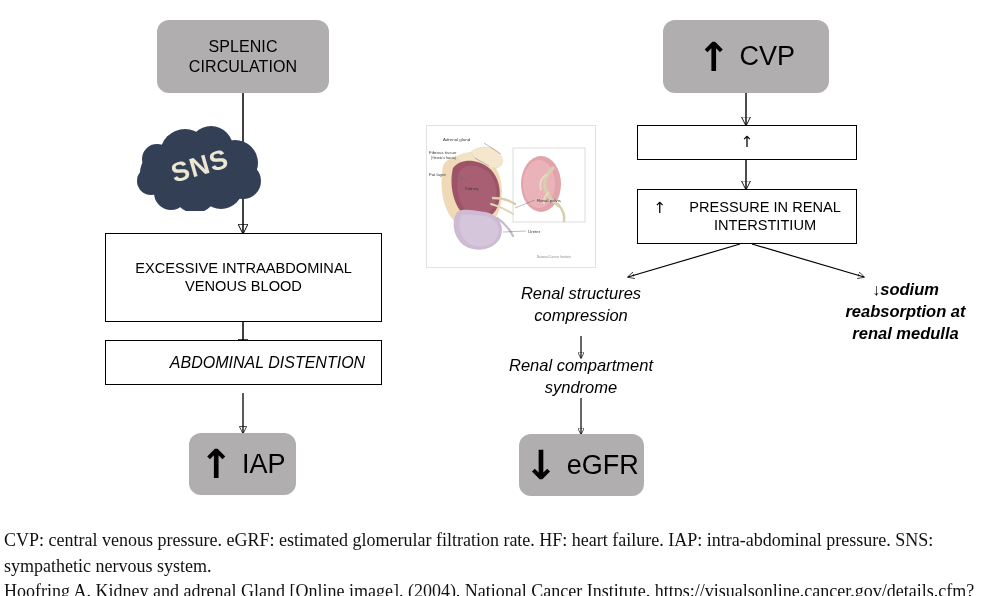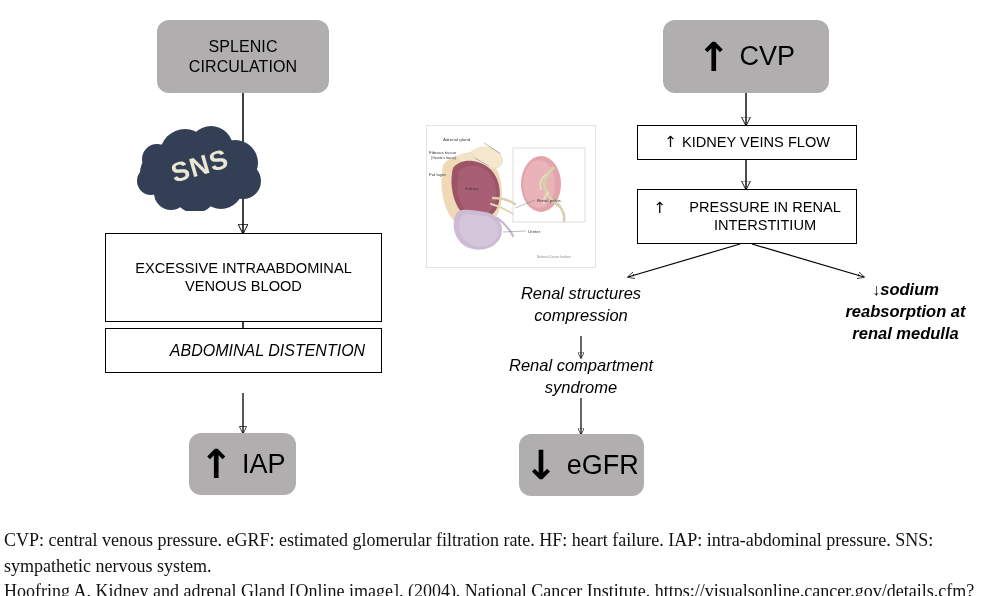--- a/index.html
+++ b/index.html
@@ -216,37 +216,36 @@
   <div class="node rounded-gray" style="left:157px; top:20px; width:172px; height:73px;">
     <span class="label caps">SPLENIC
 CIRCULATION</span>
   </div>
 
   <div class="node boxed" style="left:105px; top:233px; width:277px; height:89px;">
     <span class="label caps-sm">EXCESSIVE INTRAABDOMINAL
 VENOUS BLOOD</span>
   </div>
 
-  <div class="node boxed" style="left:105px; top:328px; width:277px; height:45px;padding-left:48px;">
+  <div class="node boxed" style="left:105px; top:340px; width:277px; height:45px;padding-left:48px;">
     <span class="label italic-caps">ABDOMINAL DISTENTION</span>
   </div>
 
   <div class="node rounded-gray metric" style="left:189px; top:433px; width:107px; height:62px;">
     <span class="arrow-glyph">↑</span>
     <span class="metric-label">IAP</span>
   </div>
 
   <div class="node rounded-gray metric" style="left:663px; top:20px; width:166px; height:73px;">
     <span class="arrow-glyph">↑</span>
     <span class="metric-label">CVP</span>
   </div>
 
   <div class="node boxed" style="left:637px; top:125px; width:220px; height:35px;">
     <span class="thin-arrow">↑</span>
-    <span class="label caps-sm" style="margin-left:5px;">KIDNEY VEINS FLOW</span>
   </div>
 
   <div class="node boxed" style="left:637px; top:189px; width:220px; height:55px;">
     <span class="thin-arrow" style="align-self:flex-start; margin-top:9px;">↑</span>
     <span class="label caps-sm" style="margin-left:23px;">PRESSURE IN RENAL
 INTERSTITIUM</span>
   </div>
 
   <div class="free-text" style="left:486px; top:355px; width:190px;">Renal compartment
 syndrome</div>

